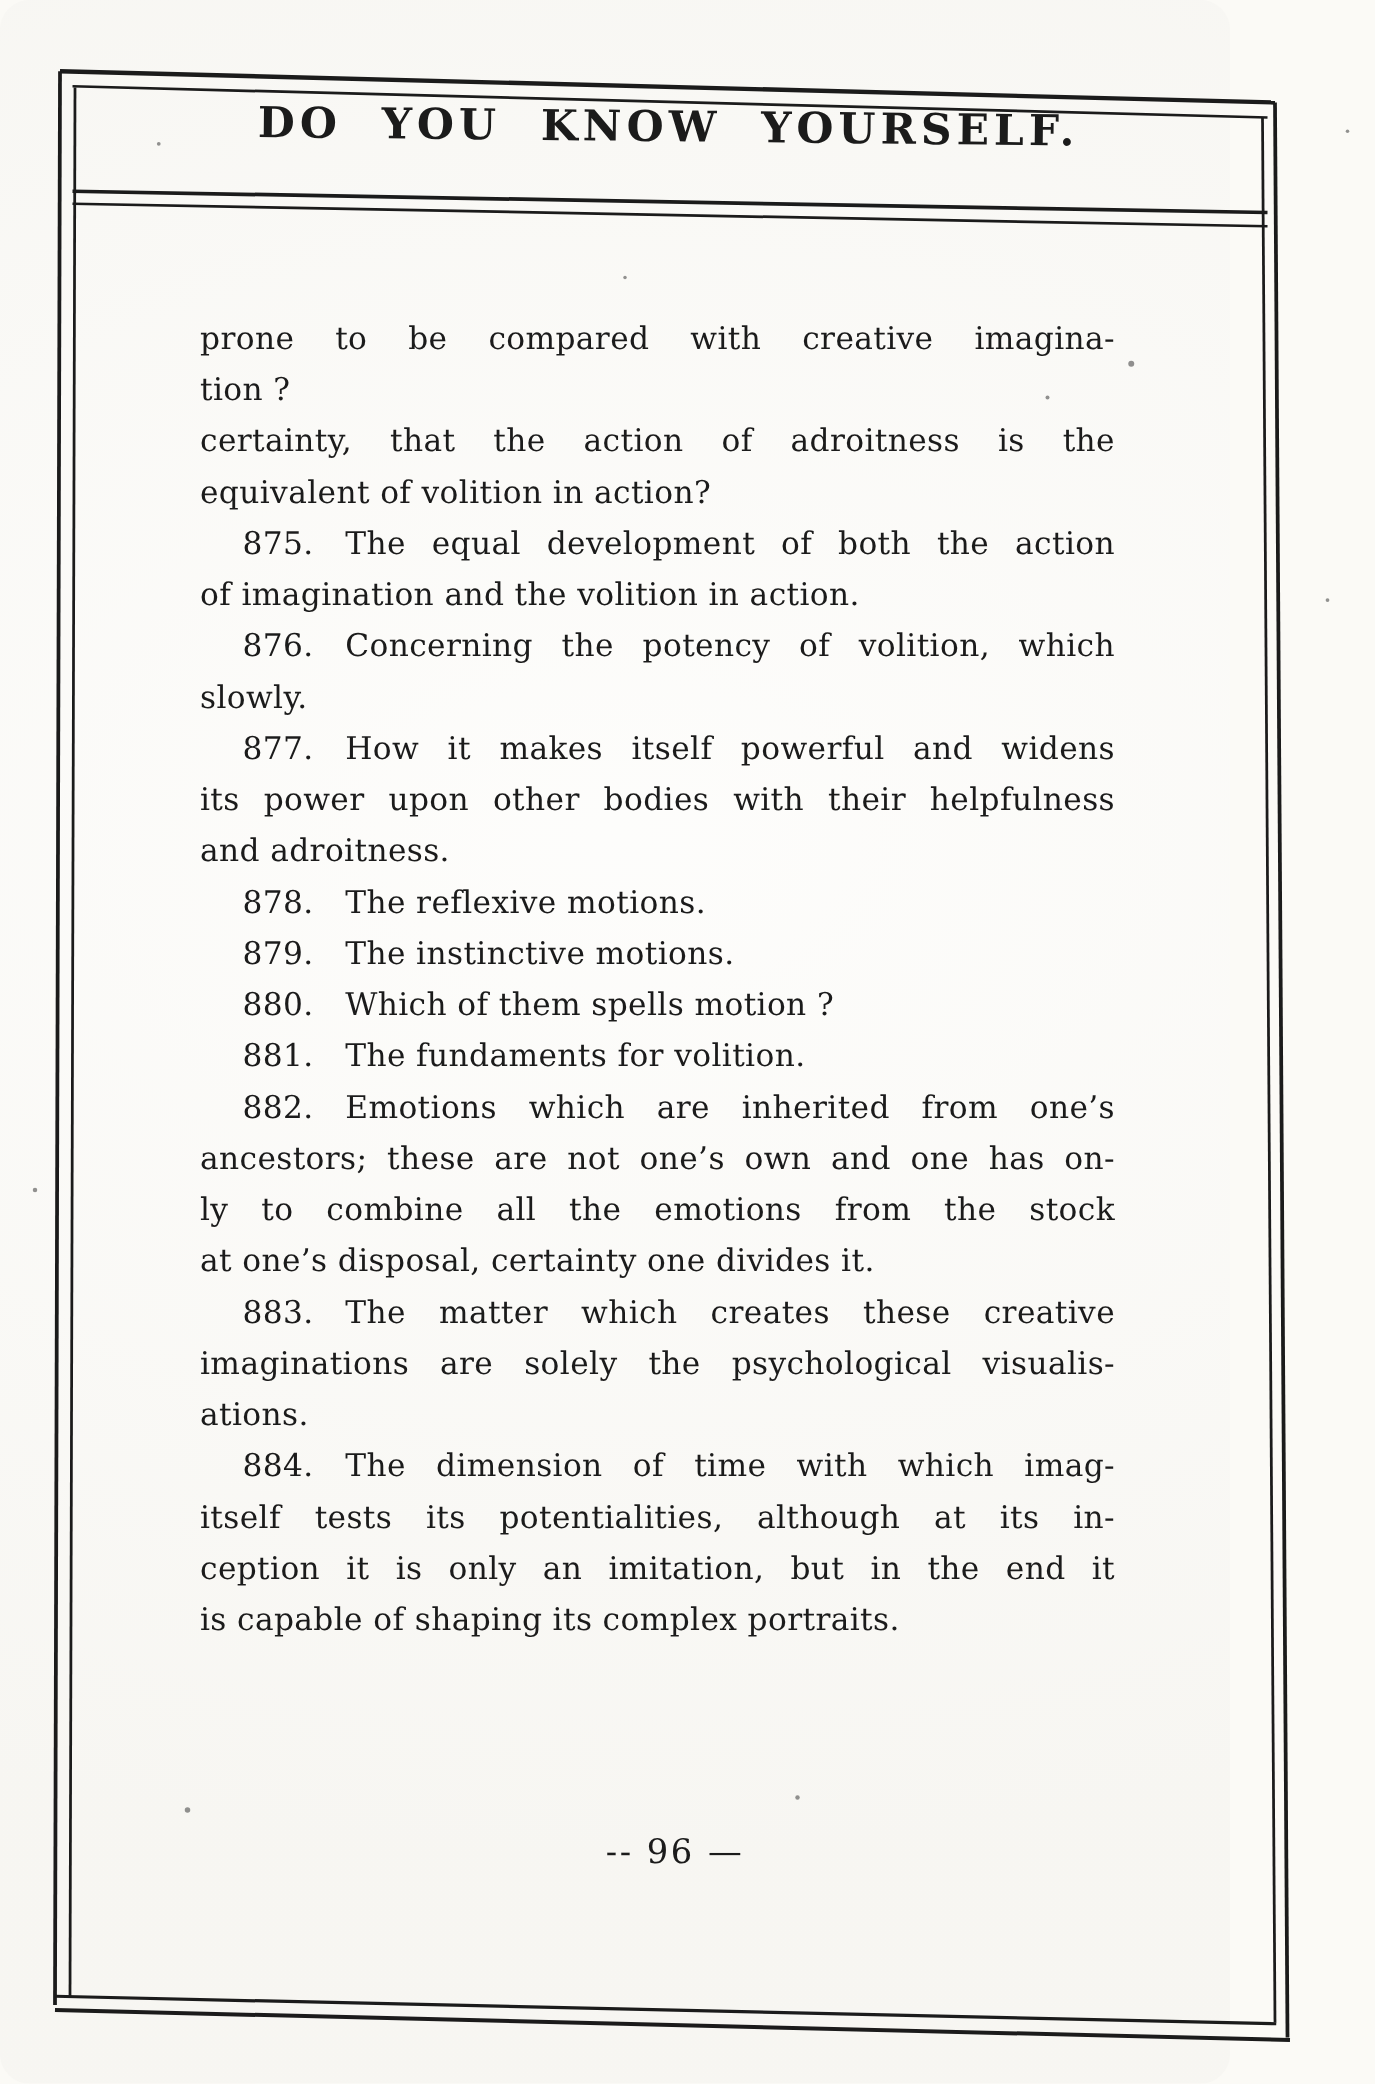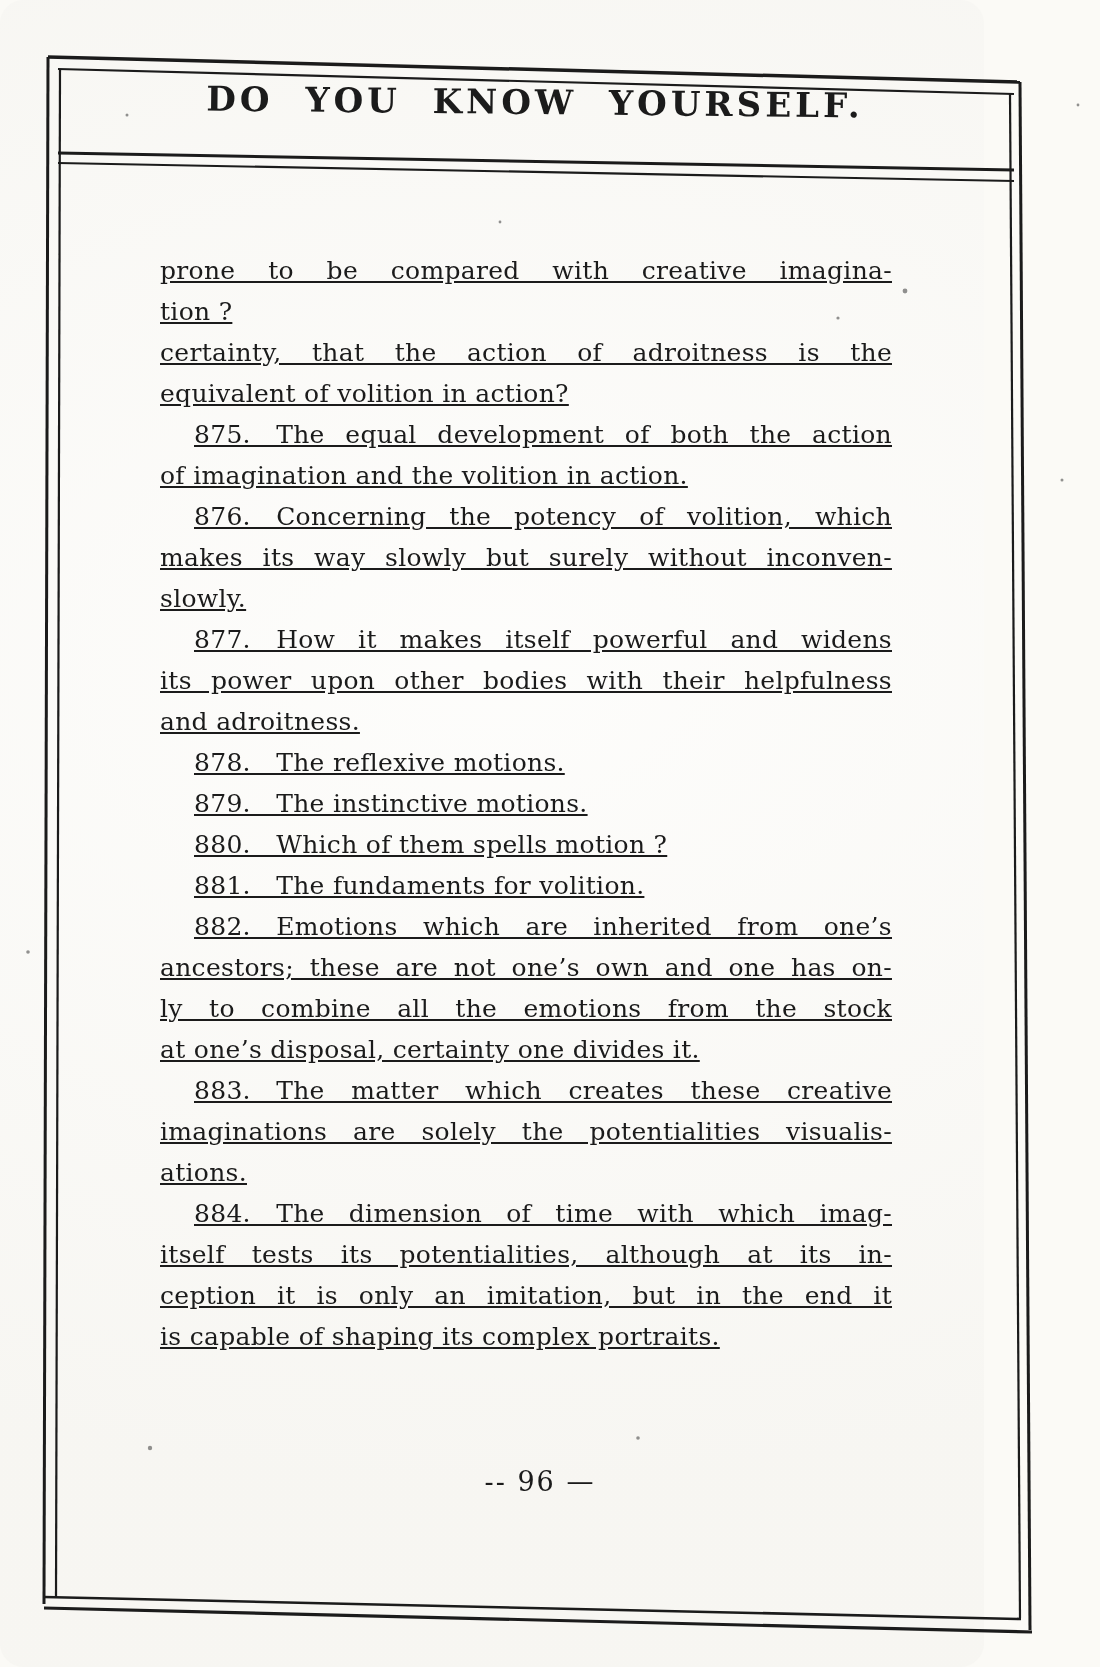--- a/index.html
+++ b/index.html
@@ -39,21 +39,20 @@
     color: var(--ink, #1b1b1b);
     transform: rotate(0.6deg);
   }
   .body-text {
     position: absolute;
     left: 160px;
     top: 250px;
     width: 732px;
     color: var(--ink, #1b1b1b);
     font-size: 25px;
-    text-decoration: underline;
   }
   .line {
     height: 41px;
     line-height: 41px;
     text-align: justify;
     text-align-last: justify;
     letter-spacing: 0.3px;
   }
   .line.last {
     text-align-last: left;
@@ -110,35 +109,34 @@
   <div class="page-title">DO YOU KNOW YOURSELF.</div>
 
   <div class="body-text" id="body-text">
       <div class="line">prone to be compared with creative imagina-</div>
       <div class="line last">tion ?</div>
       <div class="line">certainty, that the action of adroitness is the</div>
       <div class="line last">equivalent of volition in action?</div>
       <div class="line indent">875. The equal development of both the action</div>
       <div class="line last">of imagination and the volition in action.</div>
       <div class="line indent">876. Concerning the potency of volition, which</div>
-      <div class="line">makes its way slowly but surely without inconven-</div>
       <div class="line last">slowly.</div>
       <div class="line indent">877. How it makes itself powerful and widens</div>
       <div class="line">its power upon other bodies with their helpfulness</div>
       <div class="line last">and adroitness.</div>
       <div class="line last indent">878. The reflexive motions.</div>
       <div class="line last indent">879. The instinctive motions.</div>
       <div class="line last indent">880. Which of them spells motion ?</div>
       <div class="line last indent">881. The fundaments for volition.</div>
       <div class="line indent">882. Emotions which are inherited from one’s</div>
       <div class="line">ancestors; these are not one’s own and one has on-</div>
       <div class="line">ly to combine all the emotions from the stock</div>
       <div class="line last">at one’s disposal, certainty one divides it.</div>
       <div class="line indent">883. The matter which creates these creative</div>
-      <div class="line">imaginations are solely the potentialities visualis-</div>
+      <div class="line">imaginations are solely the psychological visualis-</div>
       <div class="line last">ations.</div>
       <div class="line indent">884. The dimension of time with which imag-</div>
       <div class="line">itself tests its potentialities, although at its in-</div>
       <div class="line">ception it is only an imitation, but in the end it</div>
       <div class="line last">is capable of shaping its complex portraits.</div>
     </div>
 
   <div class="page-number">-- 96 —</div>
 
 </div>

